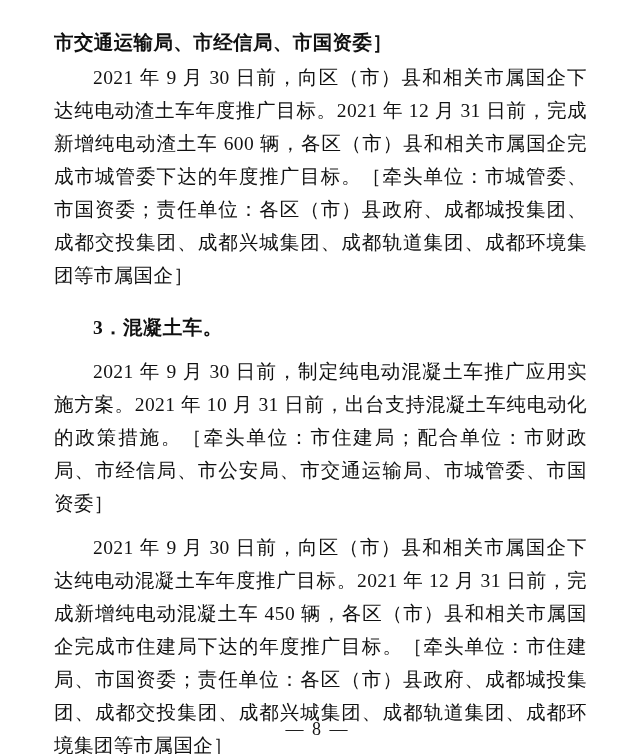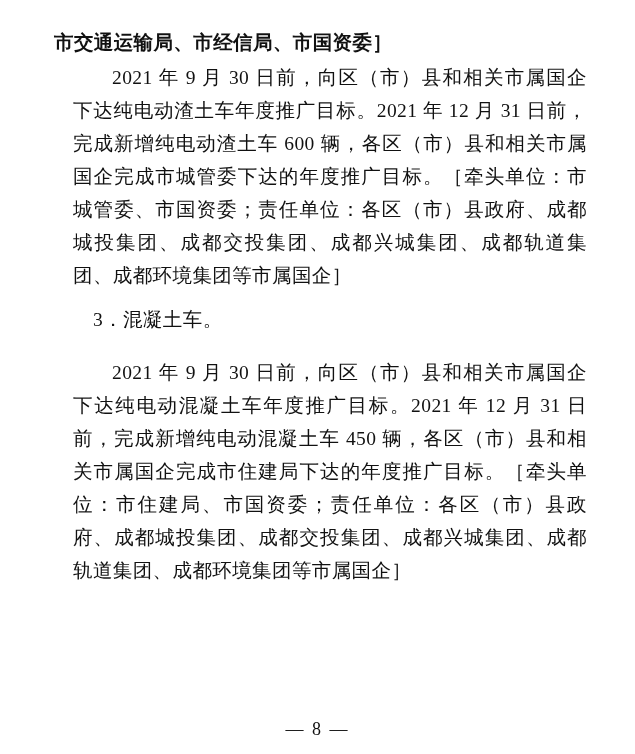--- a/index.html
+++ b/index.html
@@ -26,31 +26,30 @@
     font-size: 19.5px;
     line-height: 33px;
     letter-spacing: 0.4px;
     text-align: justify;
     text-justify: inter-ideograph;
     margin: 0 0 2px 0;
     word-break: break-all;
   }
   .indent {
     text-indent: 39px;
-    margin-left: 19px;
   }
   .bold {
     font-weight: bold;
   }
   .heading {
     font-size: 19.5px;
     line-height: 33px;
     letter-spacing: 0.4px;
-    font-weight: normal;
-    margin: 0 0 2px 0;
+    font-weight: bold;
+    margin: 8px 0 2px 0;
     text-indent: 39px;
   }
   .gap {
     height: 9px;
   }
   .footer {
     position: absolute;
     left: 0;
     right: 0;
     bottom: 14px;
@@ -68,20 +67,21 @@
   <p class="para bold">市交通运输局、市经信局、市国资委］</p>
 
   <p class="para indent">2021 年 9 月 30 日前，向区（市）县和相关市属国企下达纯电动渣土车年度推广目标。2021 年 12 月 31 日前，完成新增纯电动渣土车 600 辆，各区（市）县和相关市属国企完成市城管委下达的年度推广目标。［牵头单位：市城管委、市国资委；责任单位：各区（市）县政府、成都城投集团、成都交投集团、成都兴城集团、成都轨道集团、成都环境集团等市属国企］</p>
 
   <div class="gap"></div>
 
   <p class="heading">3．混凝土车。</p>
 
   <div class="gap"></div>
 
+  <p class="para indent">2021 年 9 月 30 日前，制定纯电动混凝土车推广应用实施方案。2021 年 10 月 31 日前，出台支持混凝土车纯电动化的政策措施。［牵头单位：市住建局；配合单位：市财政局、市经信局、市公安局、市交通运输局、市城管委、市国资委］</p>
 
   <div class="gap"></div>
 
   <p class="para indent">2021 年 9 月 30 日前，向区（市）县和相关市属国企下达纯电动混凝土车年度推广目标。2021 年 12 月 31 日前，完成新增纯电动混凝土车 450 辆，各区（市）县和相关市属国企完成市住建局下达的年度推广目标。［牵头单位：市住建局、市国资委；责任单位：各区（市）县政府、成都城投集团、成都交投集团、成都兴城集团、成都轨道集团、成都环境集团等市属国企］</p>
 
   <div class="footer">— 8 —</div>
 
 </div>
 
 </body></html>

